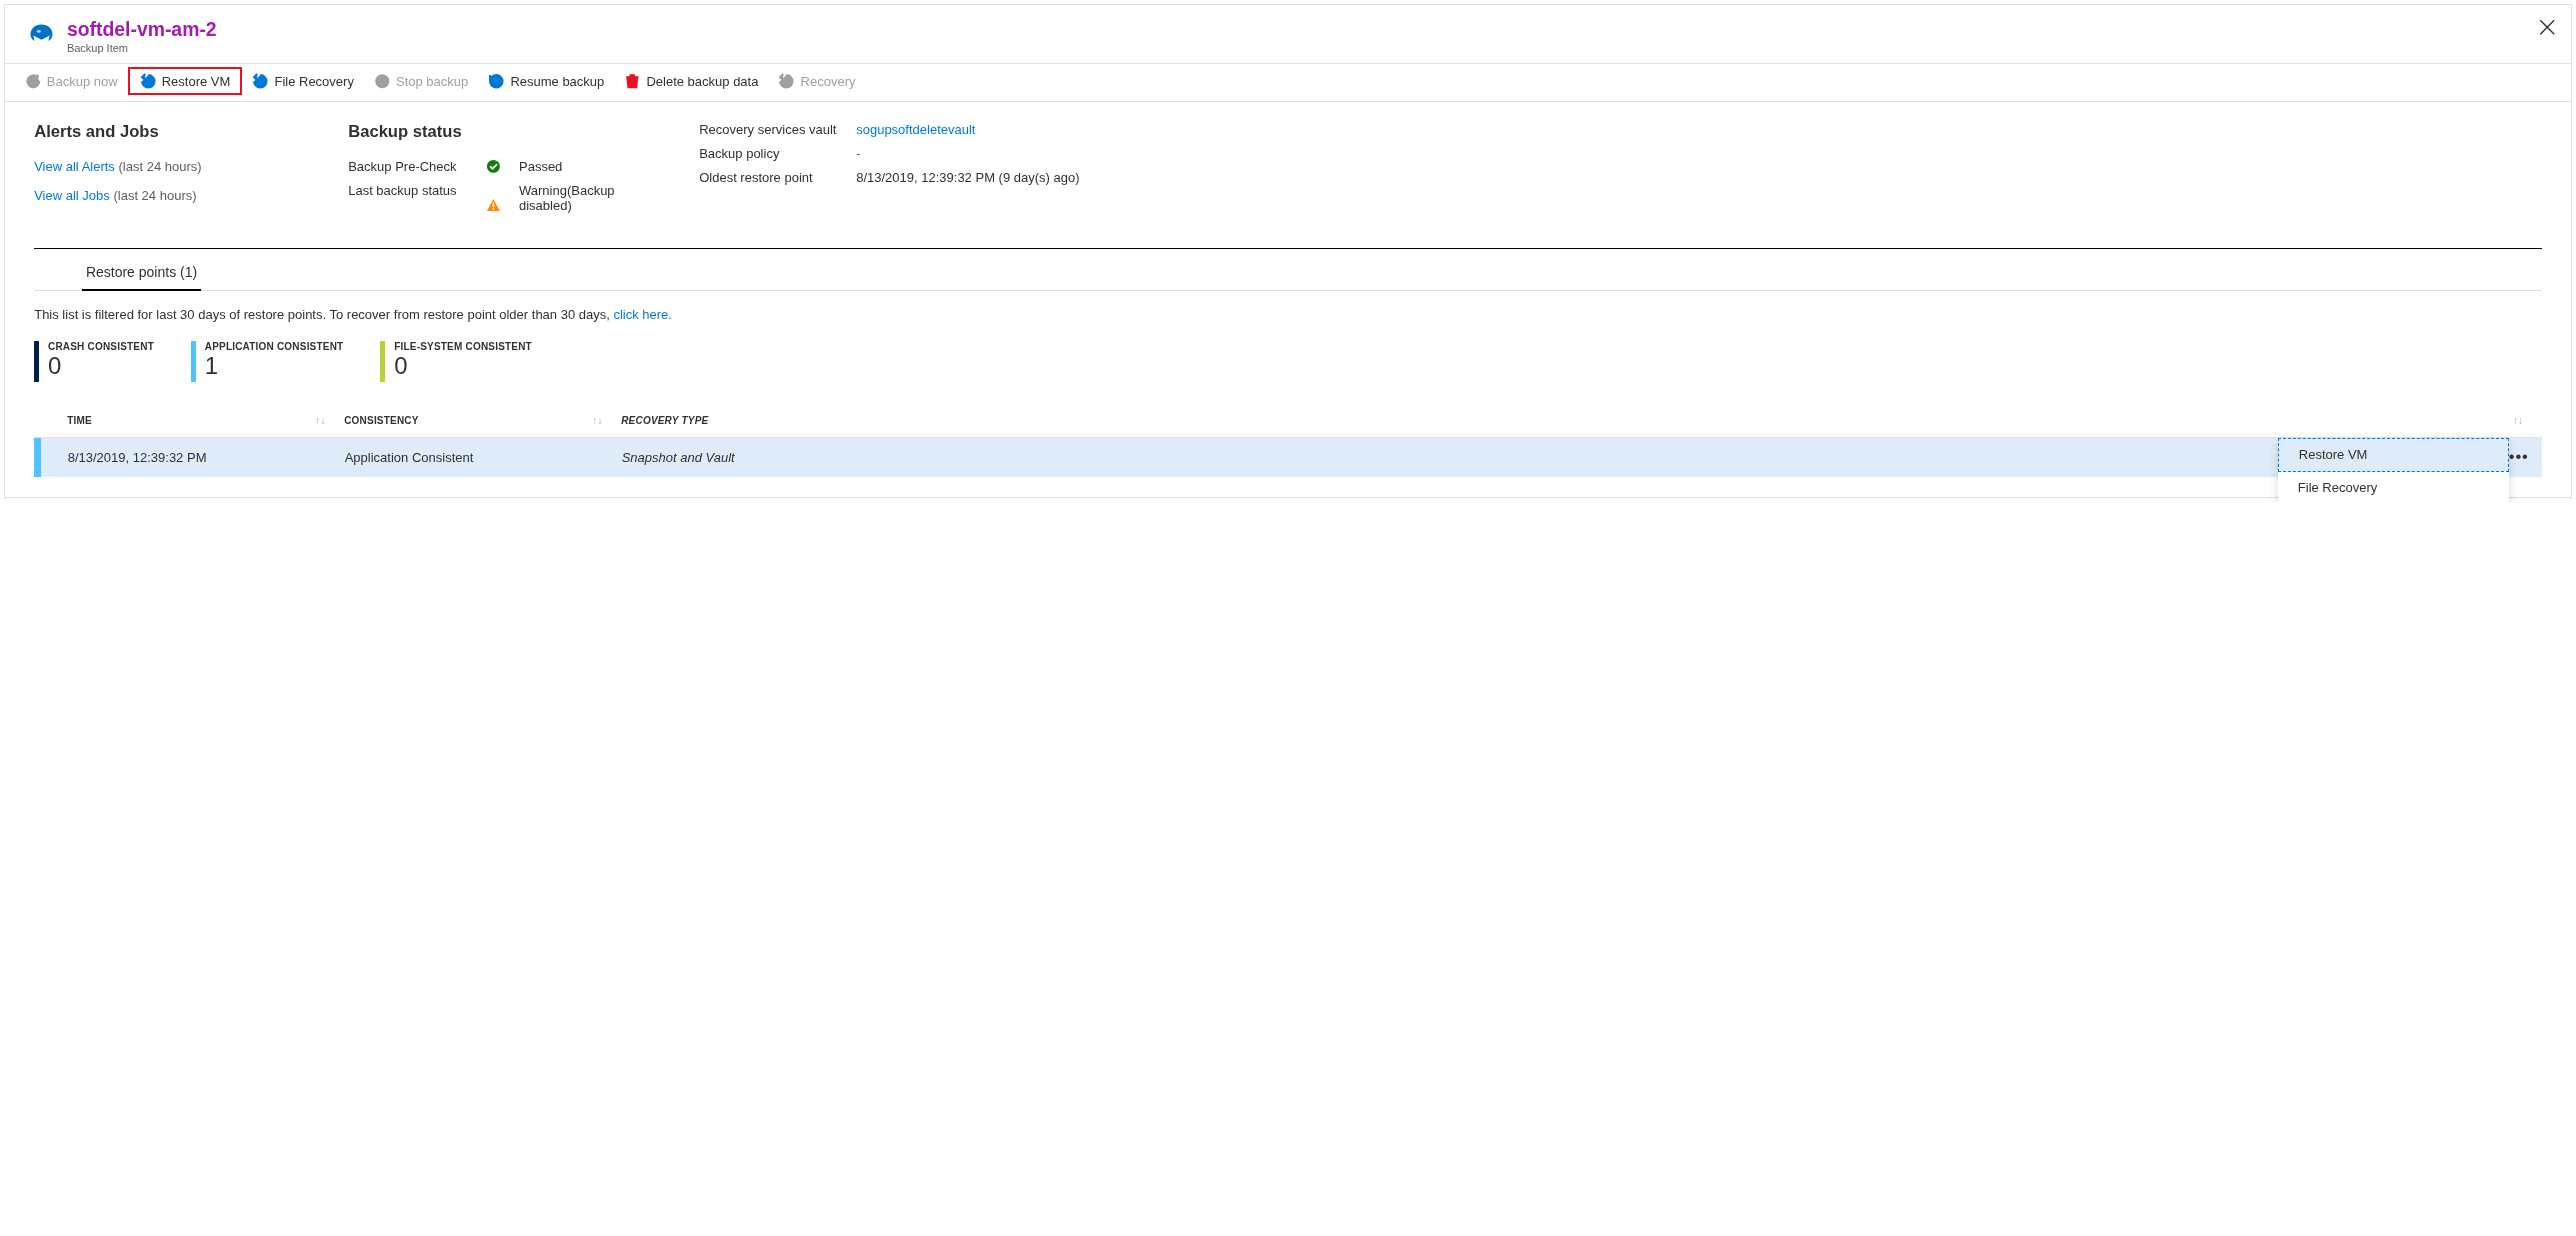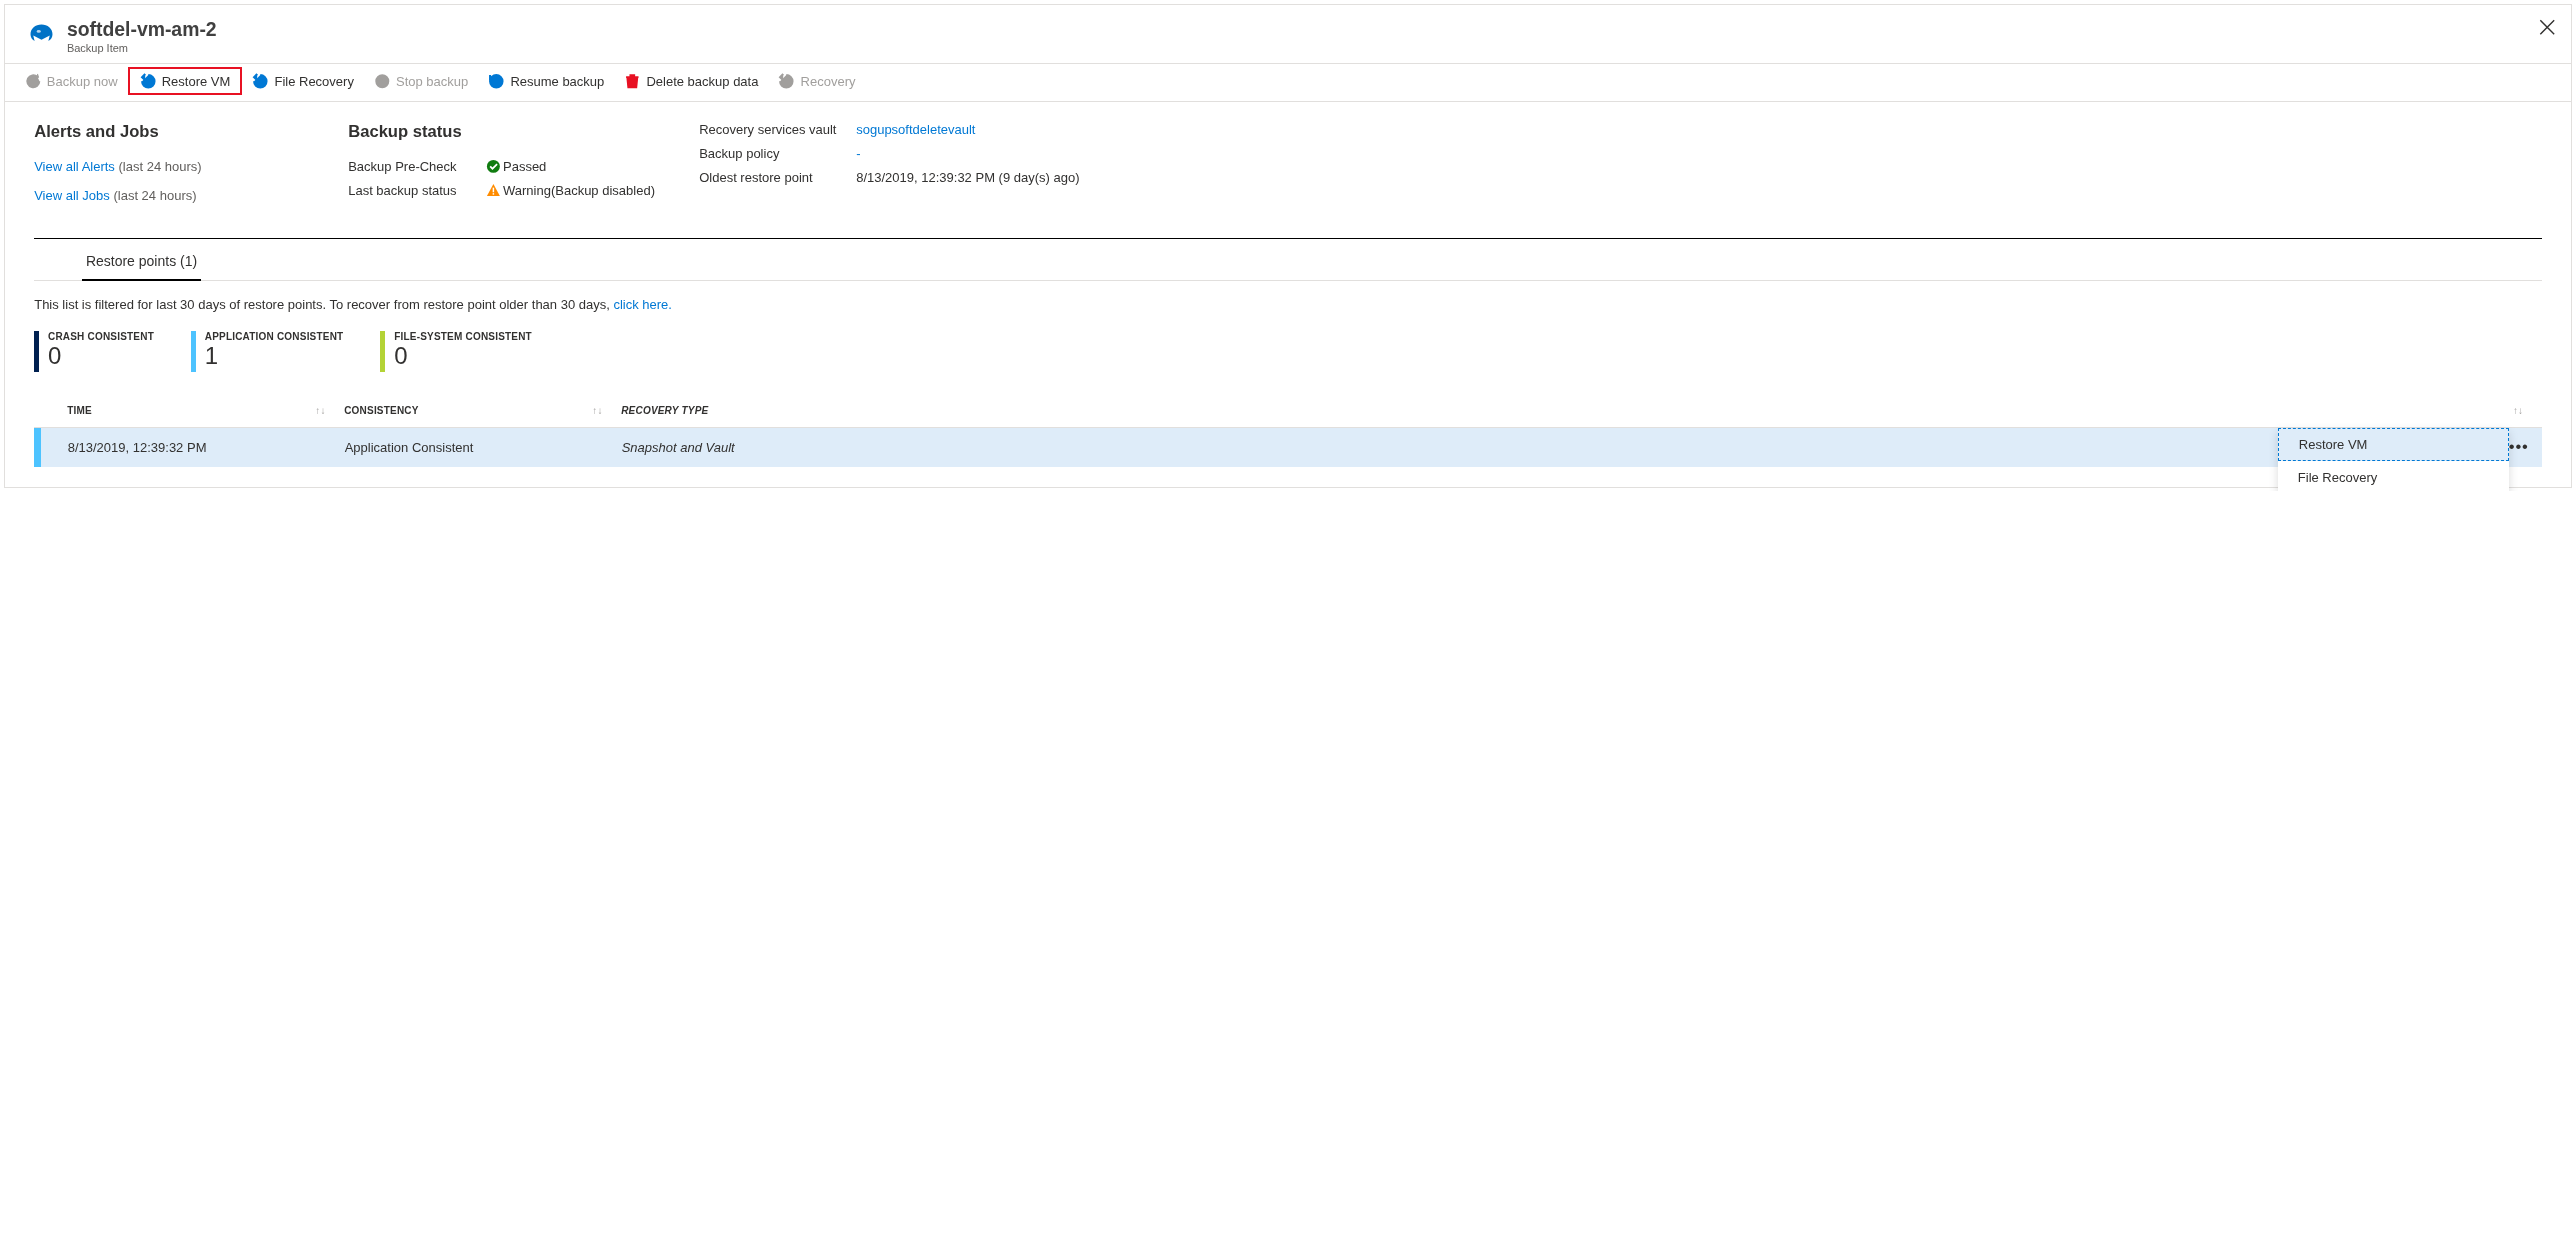--- a/index.html
+++ b/index.html
@@ -1,20 +1,20 @@
 <!DOCTYPE html>
 <html style="font-size:14.8px"><head>
 <meta charset="utf-8">
 <style>
   * { box-sizing: border-box; margin: 0; padding: 0; font-family: "Segoe UI", -apple-system, sans-serif; }
   body { background: #fff; color: #323130; font-size: 13px; }
   .blade { border: 0.9px solid #e1dfdd; margin: 3.7px; background: #fff; }
   .header { display: flex; align-items: flex-start; padding: 13px 20px 9.2px 20px; position: relative; }
   .header-icon { width: 33px; height: 33px; margin-right: 9.2px; margin-top: 1.8px; }
-  .header-title { font-size: 19.4px; font-weight: 600; color: #404040; }
+  .header-title { font-size: 19.4px; font-weight: 600; color: #a21caf; }
   .header-sub { font-size: 11px; color: #605e5c; margin-top: 0.9px; }
   .close-btn { position: absolute; right: 14.8px; top: 13px; cursor: pointer; color: #323130; }
   .close-btn svg { width: 18.5px; height: 18.5px; }
   .toolbar { display: flex; gap: 20px; padding: 7.4px 20px 9.2px 20px; border-top: 0.9px solid #e1dfdd; border-bottom: 0.9px solid #e1dfdd; align-items: center; }
   .tb-btn { display: inline-flex; align-items: center; gap: 5.5px; font-size: 13px; cursor: default; }
   .tb-btn.enabled { color: #323130; cursor: pointer; }
   .tb-btn.disabled { color: #a19f9d; }
   .tb-btn svg { width: 16.6px; height: 16.6px; flex-shrink: 0; }
   .tb-btn.enabled .ic-blue { fill: #0078d4; stroke: #0078d4; }
   .tb-btn.disabled svg * { fill: #a19f9d; stroke: #a19f9d; }
@@ -24,21 +24,21 @@
   .info-columns { display: flex; gap: 37px; }
   .col-alerts { flex: 0 0 277px; }
   .col-status { flex: 0 0 314px; }
   .col-summary { flex: 1; }
   .sec-title { font-size: 16.6px; font-weight: 600; margin-bottom: 16.6px; color: #323130; }
   .link { color: #0078d4; cursor: pointer; font-size: 13px; }
   .muted { color: #605e5c; font-size: 13px; }
   .row-line { margin-bottom: 9.2px; margin-top: 14px; }
   .kv-row { display: flex; margin-bottom: 9.2px; font-size: 13px; }
   .kv-key { flex: 0 0 138px; color: #323130; }
-  .kv-val { display: inline-flex; align-items: flex-start; gap: 2px; color: #323130; }
+  .kv-val { display: inline-flex; align-items: flex-end; gap: 18px; color: #323130; }
   .status-icon { width: 14.8px; height: 14.8px; flex-shrink: 0; }
   .hr-black { border: none; border-top: 1.8px solid #000; margin-top: 26px; }
   .tabs { display: flex; border-bottom: 0.9px solid #e1dfdd; margin-top: 5.5px; }
   .tab { padding: 9.2px 3.7px; font-size: 14px; color: #323130; }
   .tab.active { border-bottom: 2.8px solid #000; font-weight: 400; margin-bottom: -0.9px; margin-left: 48px; }
   .filter-note { margin: 16.6px 0 18.5px 0; font-size: 13px; color: #323130; }
   .counters { display: flex; gap: 37px; margin-bottom: 22px; }
   .counter { display: flex; gap: 9.2px; }
   .counter-bar { width: 4.6px; height: 41px; }
   .counter-label { font-size: 10px; font-weight: 600; color: #323130; letter-spacing: 0.2px; }

